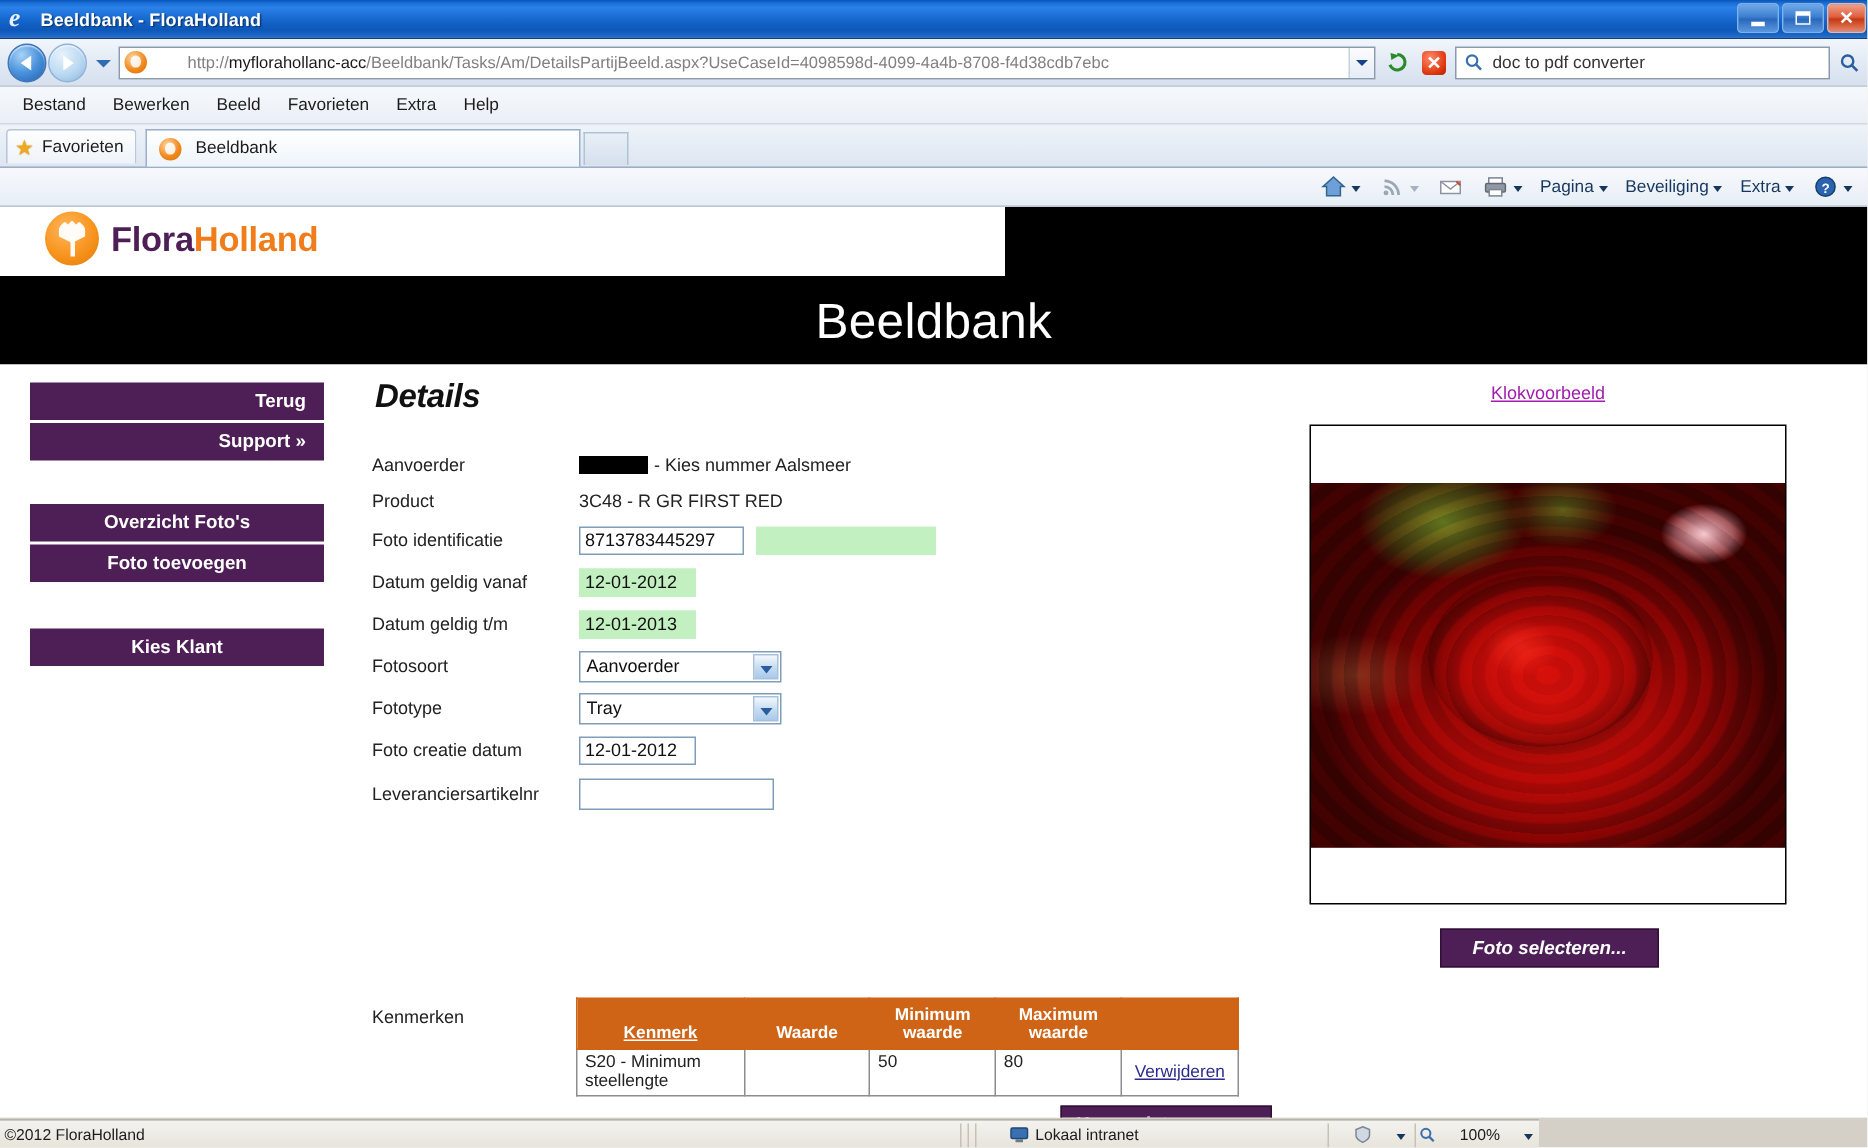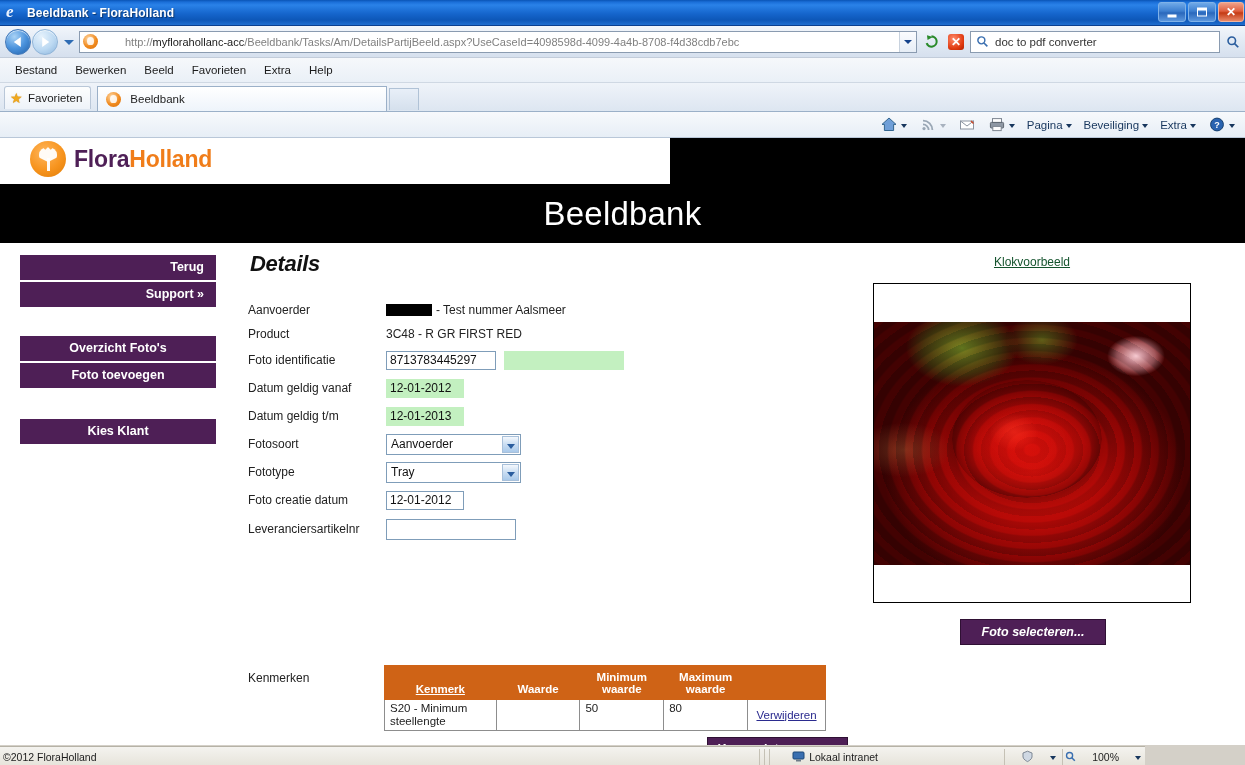--- a/index.html
+++ b/index.html
@@ -333,21 +333,21 @@
   table.ken td.del a { color: #2b2b8f; text-decoration: underline; font-size: 11.5px; }
   .ken-add {
     position: absolute; right: 0; top: 72px;
     background: #4e1f56; color: #fff; font-size: 12.5px; font-weight: bold;
     padding: 4px 10px; border: 1px solid #2f1034;
   }
 
   
   .rightpanel { position: absolute; left: 873px; top: 12px; width: 320px; }
   .klok-link {
-    display: block; text-align: center; font-size: 12px; color: #14532d;
+    display: block; text-align: center; font-size: 12px; color: #a21caf;
     text-decoration: underline; margin-bottom: 14px; width: 318px;
   }
   .photo-frame {
     width: 318px; height: 320px; border: 1px solid #000; background: #ffffff;
     position: relative; overflow: hidden;
   }
   .photo-inner {
     position: absolute; left: 0; top: 38px; width: 318px; height: 243px;
     overflow: hidden; background: #1b0c06;
   }
@@ -385,21 +385,21 @@
     margin: 16px auto 0; width: 146px;
     background: #4e1f56; color: #fff; font-size: 12.5px; font-weight: bold;
     padding: 5px 0; text-align: center; border: 1px solid #2f1034; font-style: italic;
   }
 
   
   .annot { position: absolute; left: 0; top: 0; width: 1245px; height: 607px; pointer-events: none; }
 
   
   .statusbar {
-    position: absolute; left: 0; top: 746px; width: 1145px; height: 20px;
+    position: absolute; left: 0; top: 746px; width: 1026px; height: 20px;
     background: linear-gradient(to bottom,#f4f3ef 0%,#e6e3da 100%);
     border-top: 1px solid #b6b2a6;
     display: flex; align-items: center;
     font-size: 10.5px; color: #1c1c1c;
   }
   .sb-left { padding-left: 3px; flex: none; }
   .sb-sep { width: 1px; height: 16px; background: #c5c1b5; margin: 0 2px; }
   .sb-zone { display: flex; align-items: center; gap: 4px; }
   .zone-ico { width: 13px; height: 13px; position: relative; flex: none; }
   .sb-zoom { display: flex; align-items: center; gap: 16px; padding-right: 4px; }
@@ -566,21 +566,21 @@
         <div class="sb-btn center">Kies Klant</div>
       </div>
 
       <div class="main">
         <div class="details-h">Details</div>
 
         <div class="frow">
           <div class="flabel">Aanvoerder</div>
           <div class="fval">
             <span class="redacted"></span>
-            <span>- Test nummer Aalsmeer</span>
+            <span>- Kies nummer Aalsmeer</span>
           </div>
         </div>
 
         <div class="frow">
           <div class="flabel">Product</div>
           <div class="fval">3C48 - R GR FIRST RED</div>
         </div>
 
         <div class="frow" style="height:26px">
           <div class="flabel">Foto identificatie</div>

